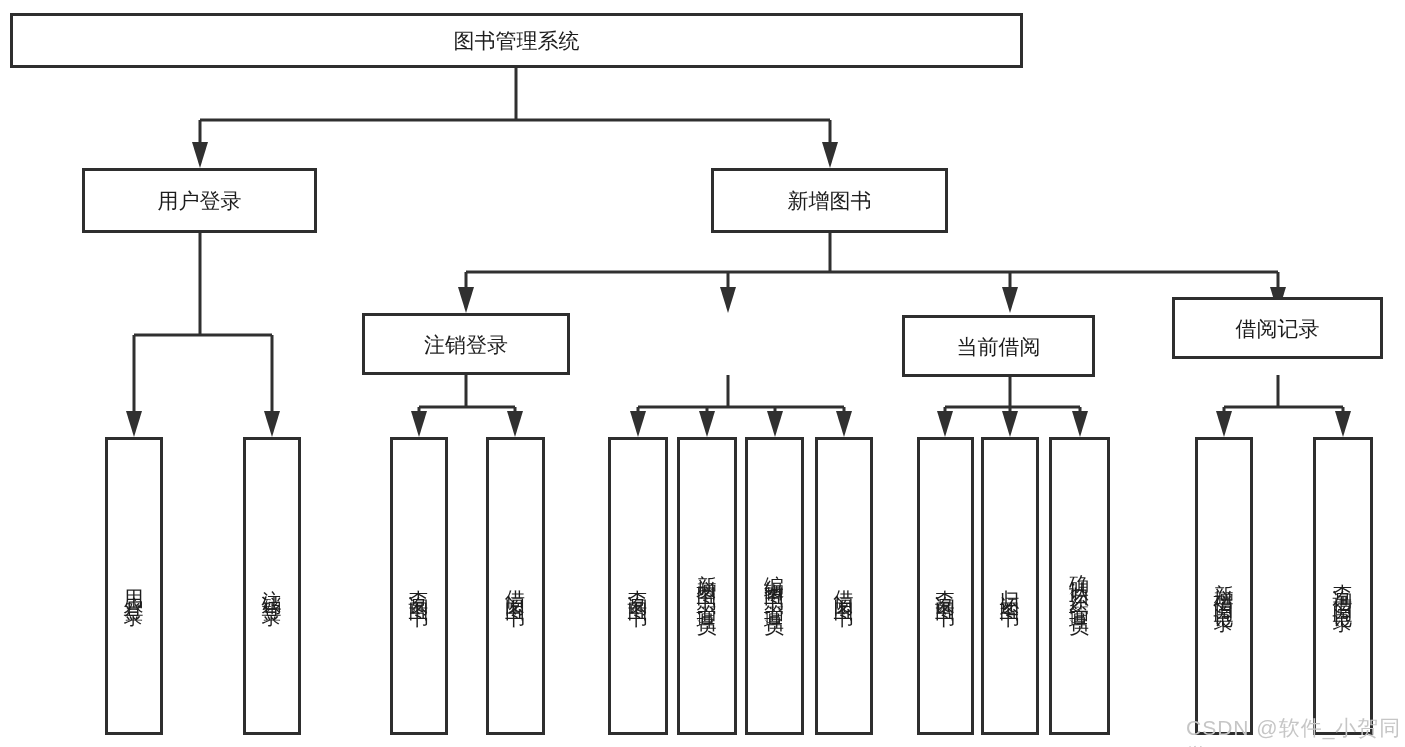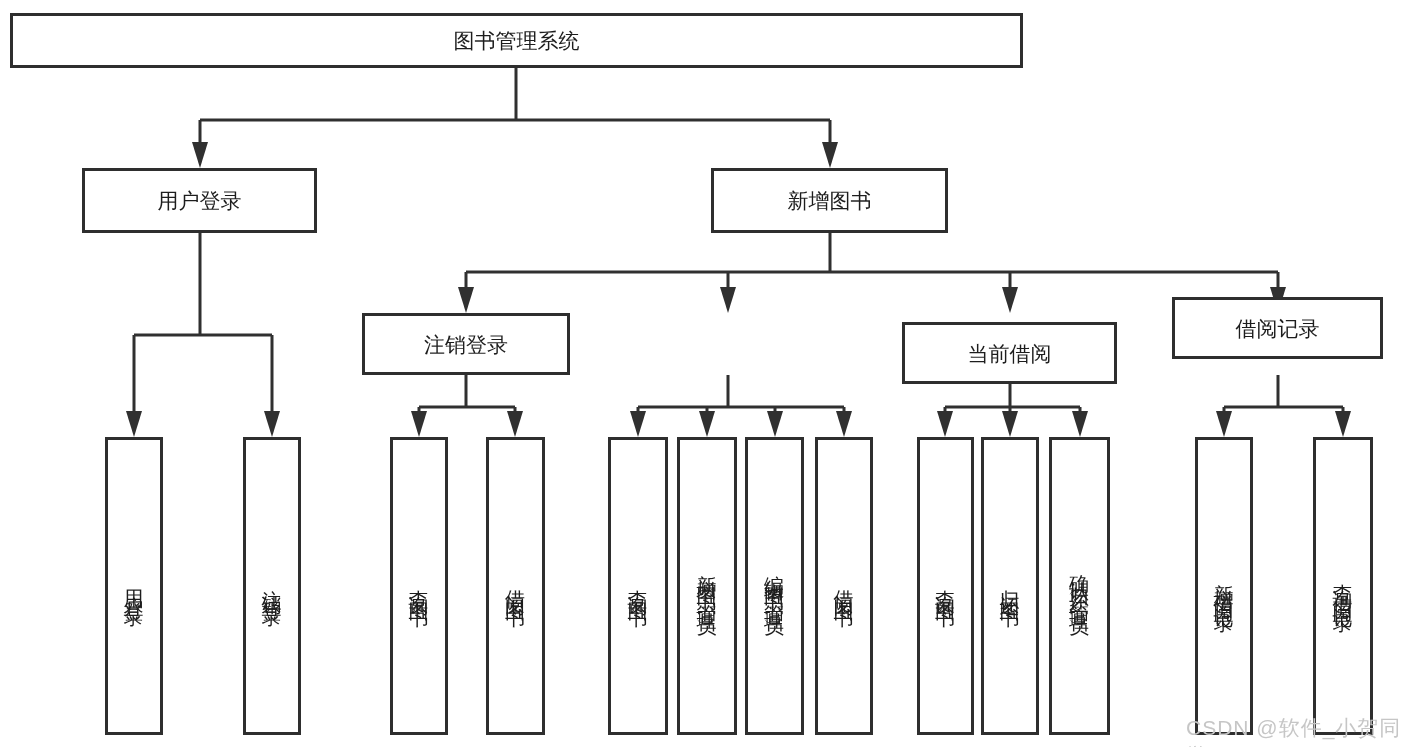--- a/index.html
+++ b/index.html
@@ -71,21 +71,21 @@
       <use href="#arr" x="1343" y="437"></use>
     </g>
   </svg>
 
   <div class="node" style="left:10px;top:13px;width:1013px;height:55px">图书管理系统</div>
 
   <div class="node" style="left:82px;top:168px;width:235px;height:65px">用户登录</div>
   <div class="node" style="left:711px;top:168px;width:237px;height:65px">新增图书</div>
 
   <div class="node" style="left:362px;top:313px;width:208px;height:62px">注销登录</div>
-  <div class="node" style="left:902px;top:322px;width:215px;height:62px">当前借阅</div>
+  <div class="node" style="left:902px;top:315px;width:193px;height:62px">当前借阅</div>
   <div class="node" style="left:1172px;top:297px;width:211px;height:62px">借阅记录</div>
 
   <div class="node v" style="left:105px;top:437px;width:58px;height:298px">用户登录</div>
   <div class="node v" style="left:243px;top:437px;width:58px;height:298px">注销登录</div>
 
   <div class="node v" style="left:390px;top:437px;width:58px;height:298px">查询图书</div>
   <div class="node v" style="left:486px;top:437px;width:59px;height:298px">借阅图书</div>
 
   <div class="node v" style="left:608px;top:437px;width:60px;height:298px">查询图书</div>
   <div class="node v" style="left:677px;top:437px;width:60px;height:298px">新增图书（管理员）</div>

